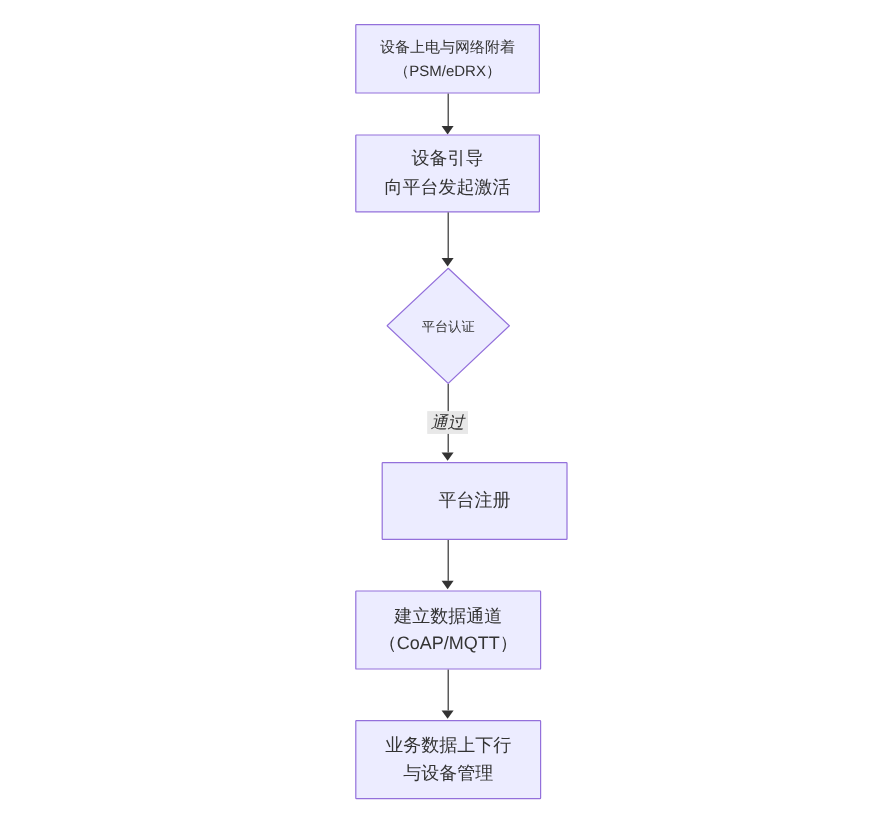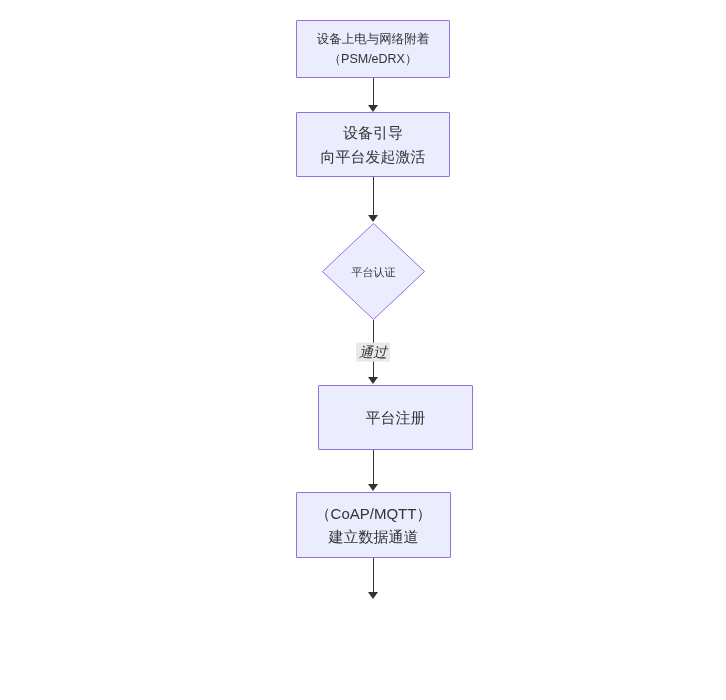--- a/index.html
+++ b/index.html
@@ -116,23 +116,27 @@
   <div class="node" style="left:296px; top:385px; width:155px; height:65px;margin-left:22px;">
     <span>平台注册</span>
   </div>
 
   <div class="edge" style="left:368px; top:450px; height:41px;">
     <div class="edge-line"></div>
     <div class="edge-head"></div>
   </div>
 
   <div class="node" style="left:296px; top:492px; width:155px; height:66px;">
+    <span>建立数据通道</span>
     <span>（CoAP/MQTT）</span>
-    <span>建立数据通道</span>
   </div>
 
   <div class="edge" style="left:368px; top:558px; height:41px;">
     <div class="edge-line"></div>
     <div class="edge-head"></div>
   </div>
 
+  <div class="node" style="left:296px; top:600px; width:155px; height:66px;">
+    <span>业务数据上下行</span>
+    <span>与设备管理</span>
+  </div>
 
 </div>
 
 </body></html>

